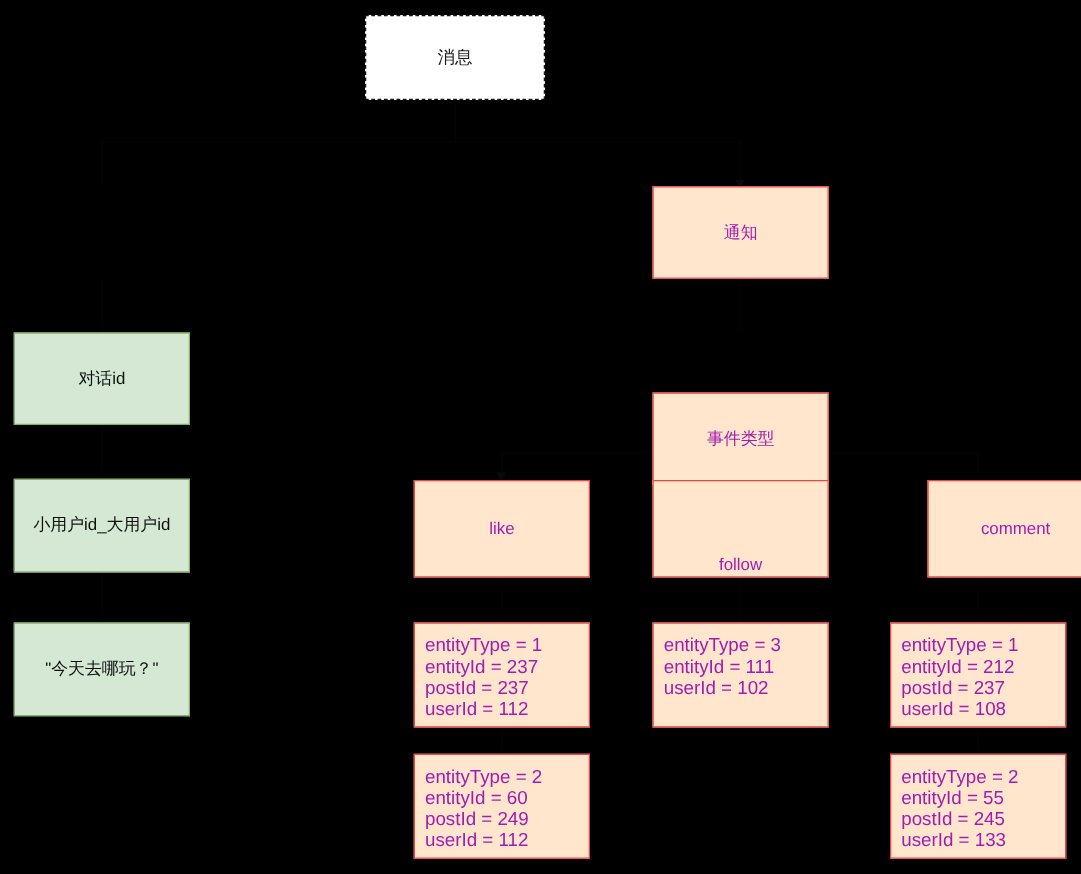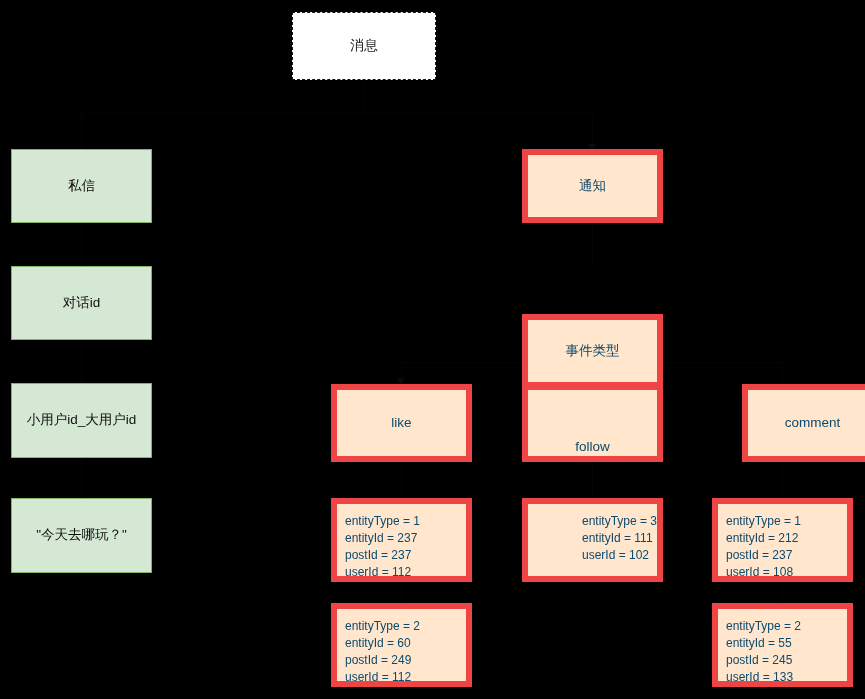--- a/index.html
+++ b/index.html
@@ -47,32 +47,32 @@
   .node-green {
     background: #d5e8d4;
     border: 1px solid #82b366;
     color: #0f0f0f;
     font-size: 13.5px;
   }
 
   
   .node-orange {
     background: #ffe6cc;
-    border: 6px solid #ef4444;
-    color: #0c4a6e;
+    border: 1px solid #ef4444;
+    color: #a21caf;
     font-size: 13.5px;
   }
 
   
   .node-data {
     justify-content: flex-start;
     align-items: flex-start;
     padding: 9px 0 0 8px;
     text-align: left;
-    font-size: 12px;
+    font-size: 15px;
     line-height: 17px;
   }
   .node-data .lines {
     white-space: pre-line;
   }
 
   
   .edge {
     position: absolute;
     background: #050505;
@@ -116,23 +116,20 @@
   <div class="edge edge-v" style="left:782px; top:462px; height:36px;"></div>
   <div class="edge edge-v" style="left:782px; top:582px; height:21px;"></div>
 
   <div class="arrowhead" style="left:397px; top:378px;"></div>
   <div class="arrowhead" style="left:588px; top:144px;"></div>
 
   <div class="node node-root" style="left:292px; top:12px; width:144px; height:68px;">
     <span>消息</span>
   </div>
 
-  <div class="node node-green" style="left:11px; top:149px; width:141px; height:74px;">
-    <span>私信</span>
-  </div>
 
   <div class="node node-green" style="left:11px; top:383px; width:141px; height:75px;">
     <span>小用户id_大用户id</span>
   </div>
 
   <div class="node node-green" style="left:11px; top:266px; width:141px; height:74px;">
     <span>对话id</span>
   </div>
 
   <div class="node node-green" style="left:11px; top:498px; width:141px; height:75px;">
@@ -159,21 +156,21 @@
     <span>comment</span>
   </div>
 
   <div class="node node-orange node-data" style="left:331px; top:498px; width:141px; height:84px;">
     <span class="lines">entityType = 1
 entityId = 237
 postId = 237
 userId = 112</span>
   </div>
 
-  <div class="node node-orange node-data" style="left:522px; top:498px; width:141px; height:84px;justify-content:flex-end;">
+  <div class="node node-orange node-data" style="left:522px; top:498px; width:141px; height:84px;">
     <span class="lines">entityType = 3
 entityId = 111
 userId = 102</span>
   </div>
 
   <div class="node node-orange node-data" style="left:712px; top:498px; width:141px; height:84px;">
     <span class="lines">entityType = 1
 entityId = 212
 postId = 237
 userId = 108</span>

